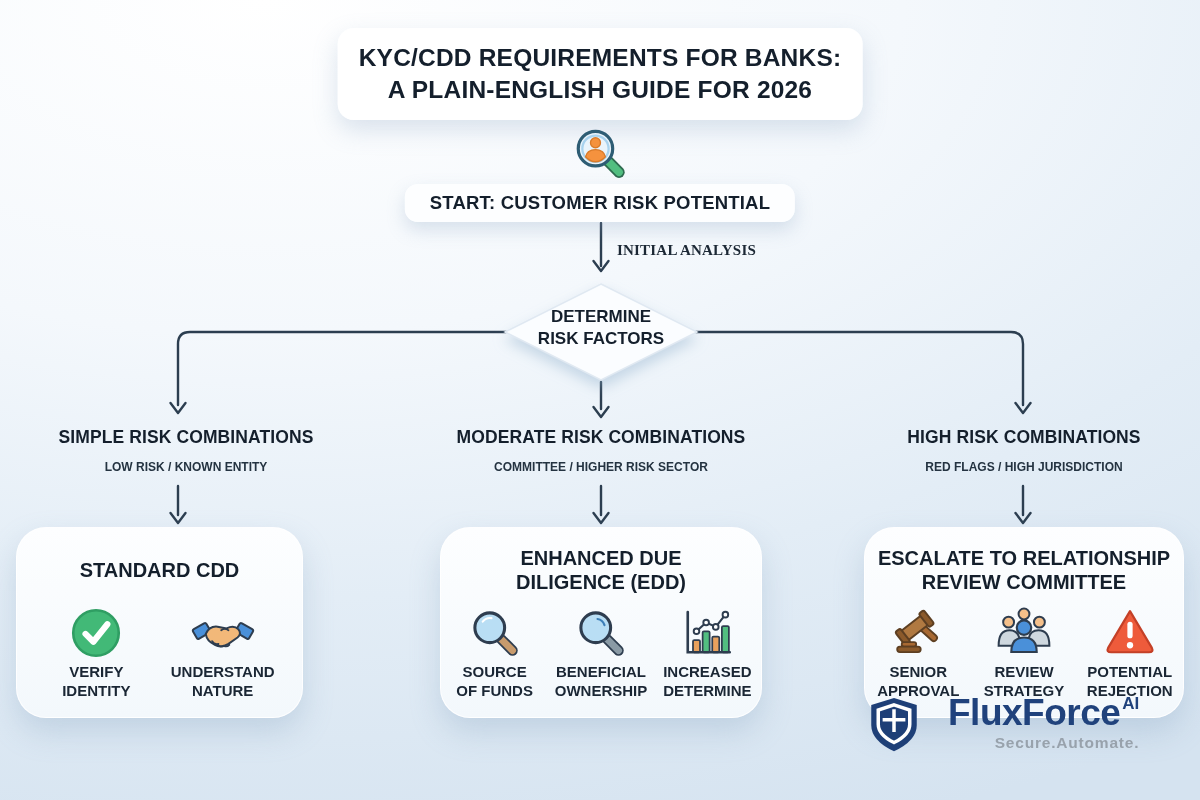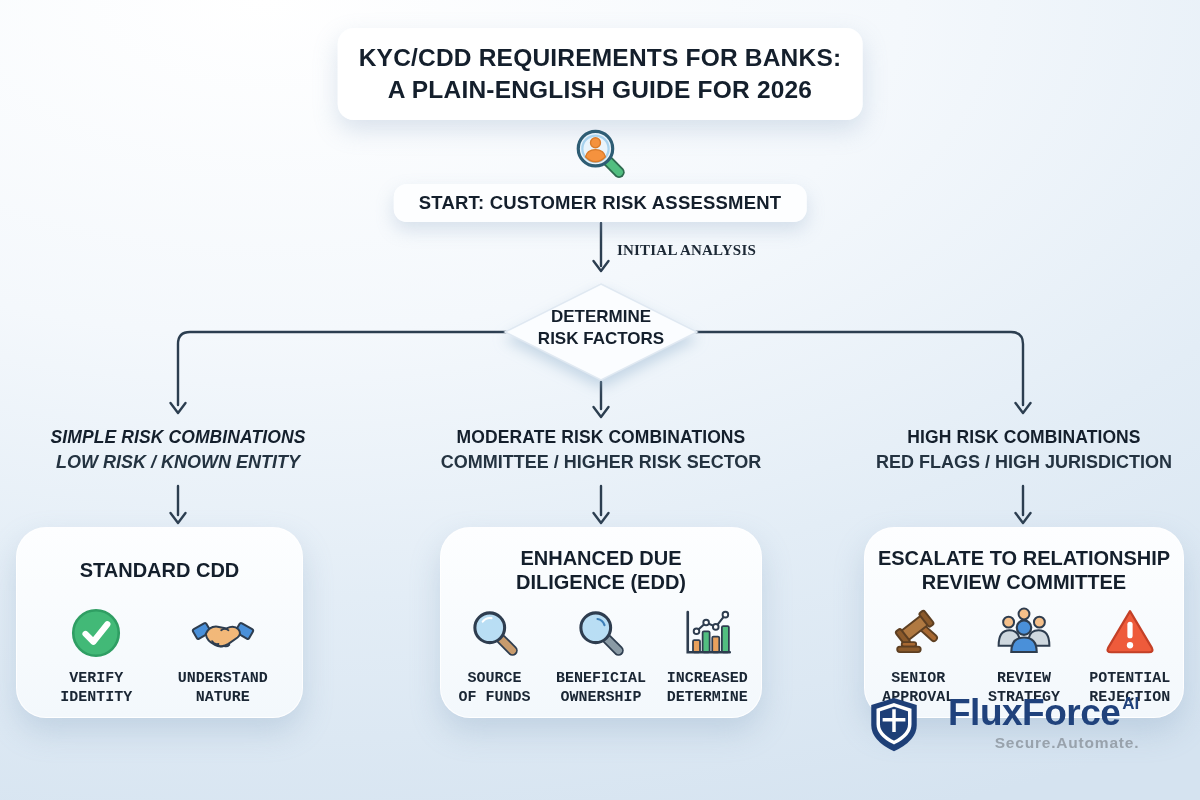--- a/index.html
+++ b/index.html
@@ -20,32 +20,32 @@
     font-size:18.5px;font-weight:800;letter-spacing:.2px;color:#141f2c;
     box-shadow:0 8px 18px rgba(140,165,195,.30);}
 
   .initial-label{position:absolute;top:242px;left:617px;font-size:15px;font-weight:700;color:#1c2835;letter-spacing:.2px;font-family:Liberation Serif, serif;}
 
   .decision-text{position:absolute;top:306px;left:511px;width:180px;text-align:center;
     font-size:17px;font-weight:800;line-height:1.32;color:#141f2c;}
 
   .branch{position:absolute;top:427px;text-align:center;}
   .branch .bh{font-size:17.5px;font-weight:800;letter-spacing:.1px;color:#141f2c;}
-  .branch .bs{font-size:18px;font-weight:600;margin-top:4px;color:#243341;}
+  .branch .bs{font-size:12px;font-weight:600;margin-top:12px;color:#243341;}
 
   .card{position:absolute;top:527px;height:191px;border-radius:30px;
     background:linear-gradient(180deg,#fdfeff 0%,#f3f8fc 100%);
     border:1px solid rgba(255,255,255,.85);
     box-shadow:0 14px 30px rgba(128,158,190,.30);box-sizing:border-box;padding-top:17px;}
   .card-title{min-height:50px;display:flex;flex-direction:column;justify-content:center;
     text-align:center;font-size:20px;font-weight:800;line-height:1.22;color:#141f2c;}
   .card-items{display:flex;justify-content:space-evenly;margin-top:8px;}
   .card-item{display:flex;flex-direction:column;align-items:center;width:33%;}
   .item-icon{height:60px;display:flex;align-items:center;justify-content:center;}
-  .item-label{margin-top:7px;font-size:15px;font-weight:800;line-height:1.25;text-align:center;color:#1a2634;font-family:Liberation Mono, monospace;}
+  .item-label{font-size:15px;font-weight:800;line-height:1.25;text-align:center;color:#1a2634;}
 
   .logo{position:absolute;top:694px;left:866px;display:flex;gap:26px;align-items:flex-start;z-index:5;justify-content:center;}
   .logo-text{display:flex;flex-direction:column;}
   .brand-row{display:flex;align-items:flex-start;line-height:1;}
   .brand{font-size:37px;font-weight:800;letter-spacing:-.5px;color:#20427c;}
   .brand-sup{font-size:17px;font-weight:800;color:#20427c;margin-top:1px;margin-left:2px;}
   .tagline{text-align:right;font-size:15.5px;font-weight:600;letter-spacing:.8px;color:#98a2ac;margin-top:3px;}
 </style>
 </head>
 <body>
@@ -91,30 +91,30 @@
     <svg width="58" height="58" viewBox="0 0 64 64">
       <line x1="41" y1="39" x2="53" y2="51" stroke="#2e6b4f" stroke-width="12.5" stroke-linecap="round"></line>
       <line x1="41" y1="39" x2="53" y2="51" stroke="#52be80" stroke-width="8.5" stroke-linecap="round"></line>
       <circle cx="27" cy="25" r="19" fill="#eaf4fb" stroke="#2e5d74" stroke-width="3.5"></circle>
       <circle cx="27" cy="25" r="14.5" fill="none" stroke="#a9d3ee" stroke-width="2.5"></circle>
       <circle cx="27" cy="18.5" r="5.5" fill="#f5923e" stroke="#d97b2a" stroke-width="1.5"></circle>
       <path d="M16 34 q2 -8 11 -8 q9 0 11 8 q-5 5.5 -11 5.5 q-6 0 -11 -5.5 z" fill="#f5923e" stroke="#d97b2a" stroke-width="1.5"></path>
     </svg>
   </div>
 
-  <div class="start-pill">START: CUSTOMER RISK ASSESSMENT</div>
+  <div class="start-pill">START: CUSTOMER RISK POTENTIAL</div>
 
   <div class="initial-label">INITIAL ANALYSIS</div>
 
   <div class="decision-text">
     <div>DETERMINE</div>
     <div>RISK FACTORS</div>
   </div>
 
-  <div class="branch" style="left:18px;width:320px;font-style:italic;">
+  <div class="branch" style="left:26px;width:320px;">
     <div class="bh">SIMPLE RISK COMBINATIONS</div>
     <div class="bs">LOW RISK / KNOWN ENTITY</div>
   </div>
   <div class="branch" style="left:440px;width:322px;">
     <div class="bh">MODERATE RISK COMBINATIONS</div>
     <div class="bs">COMMITTEE / HIGHER RISK SECTOR</div>
   </div>
   <div class="branch" style="left:862px;width:324px;">
     <div class="bh">HIGH RISK COMBINATIONS</div>
     <div class="bs">RED FLAGS / HIGH JURISDICTION</div>

